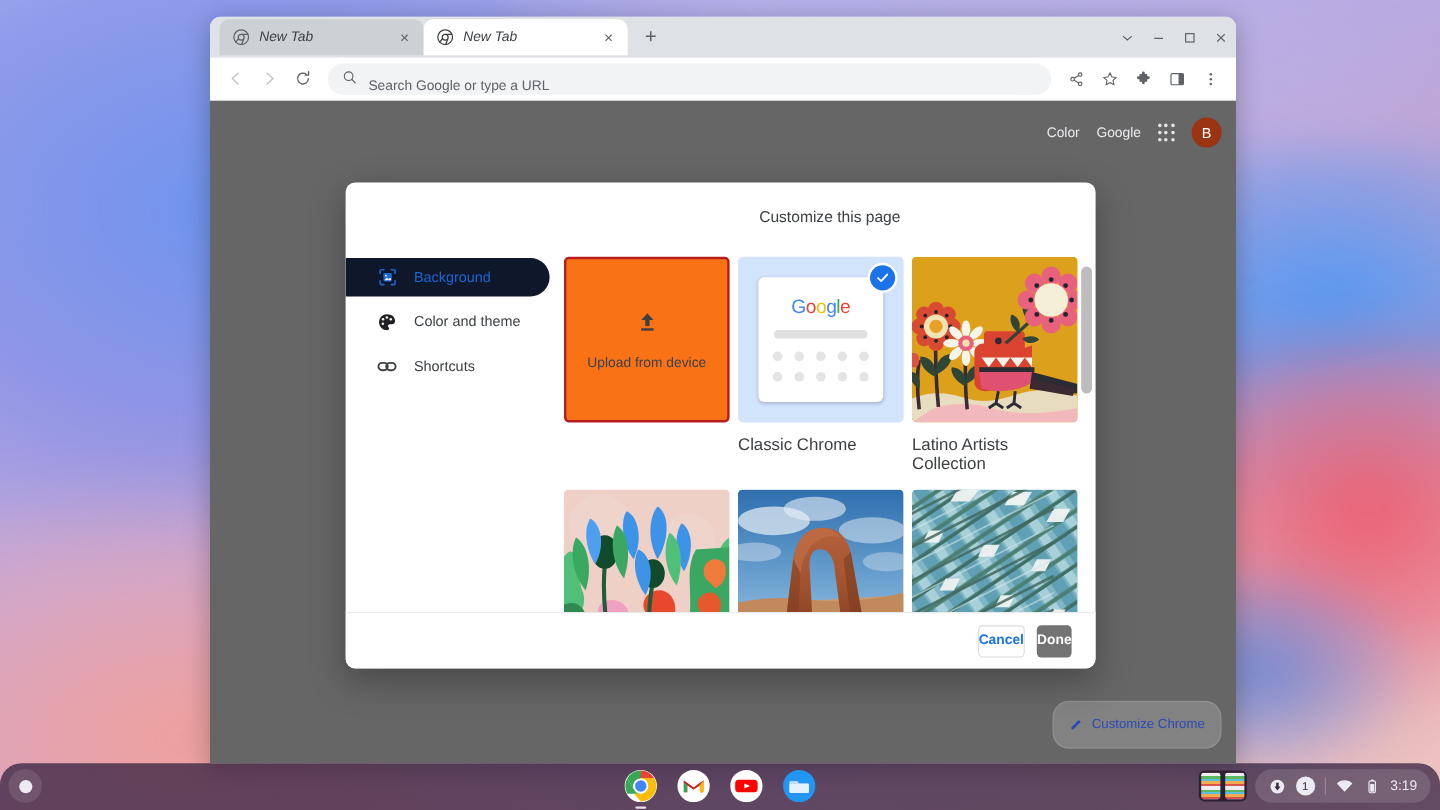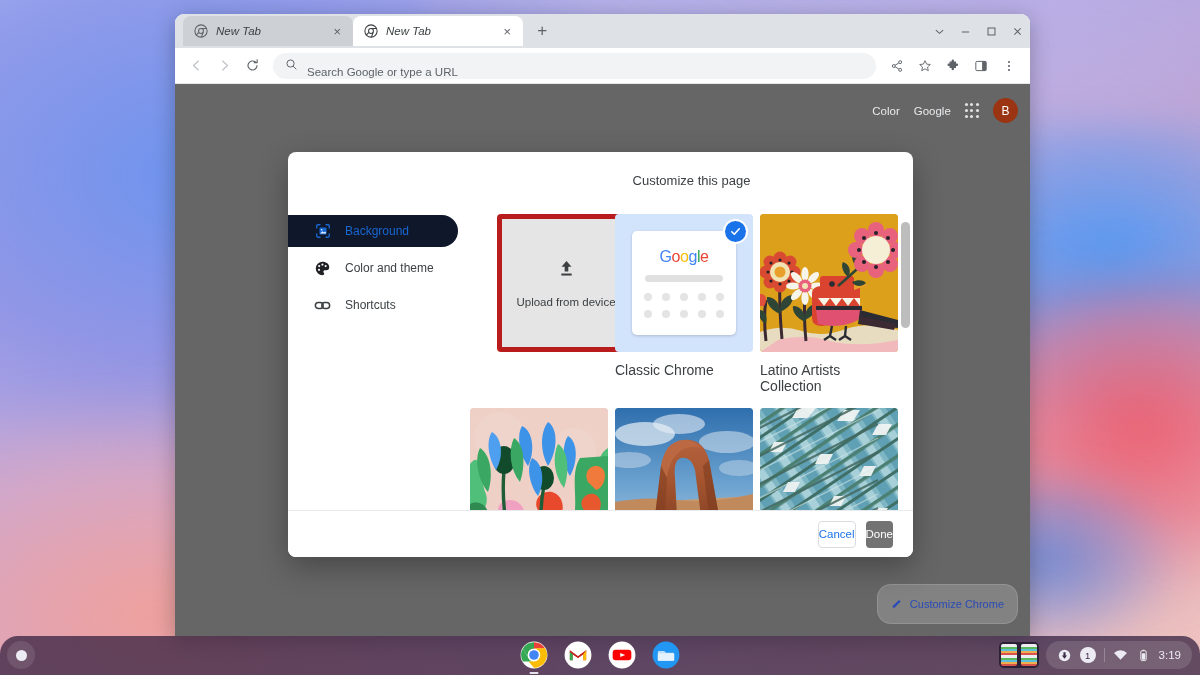--- a/index.html
+++ b/index.html
@@ -170,23 +170,23 @@
   }
   .grid {
     display:grid; grid-template-columns:repeat(3,138px); column-gap:7px; row-gap:0;
   }
   .cell { width:138px; }
   .thumb {
     width:138px; height:138px; border-radius:4px; overflow:hidden;
     position:relative;
   }
   .thumb.upload {
-    border:5px solid #b91c1c; background:#e5e5e5;
+    border:2px solid #b91c1c; background:#f97316;
     display:flex; flex-direction:column; align-items:center; justify-content:center;
-    gap:13px; color:#3c4043; font-size:11.5px;margin-left:27px;
+    gap:13px; color:#3c4043; font-size:11.5px;
   }
   .thumb.selwrap {
     background:#d2e3fc; display:flex; align-items:center; justify-content:center;
   }
   .thumb .check {
     position:absolute; right:7px; top:7px; width:21px; height:21px;
     border-radius:50%; background:#1a73e8; display:flex; align-items:center; justify-content:center;
     box-shadow:0 0 0 2px #fff;
   }
   .caption { font-size:14px; color:#3c4043; margin:10px 0 14px; }
@@ -220,21 +220,21 @@
     position:absolute; left:0; top:14px; width:9px; height:106px;
     background:#bdbdbd; border-radius:5px;
   }
 
   .dlg-foot {
     height:47px; flex:0 0 47px; border-top:1px solid #e8eaed;
     display:flex; align-items:center; justify-content:flex-end;
     gap:10px; padding-right:20px; background:#fff;
   }
   .btn { height:27px; border-radius:4px; font-size:11.5px; padding:0 0;
-         display:flex; align-items:center; justify-content:center; }
+         display:flex; align-items:center; justify-content:center;font-weight:bold; }
   .btn.secondary { border:1px solid #dadce0; color:#1a73e8; background:#fff; }
   .btn.primary { background:#737373; color:#fff; }
 
   
   #shelf {
     position:absolute; left:0; right:0; bottom:0; height:39px;
     background:rgba(46,28,60,.72);
     border-radius:18px 18px 0 0;
   }
   .launcher {

